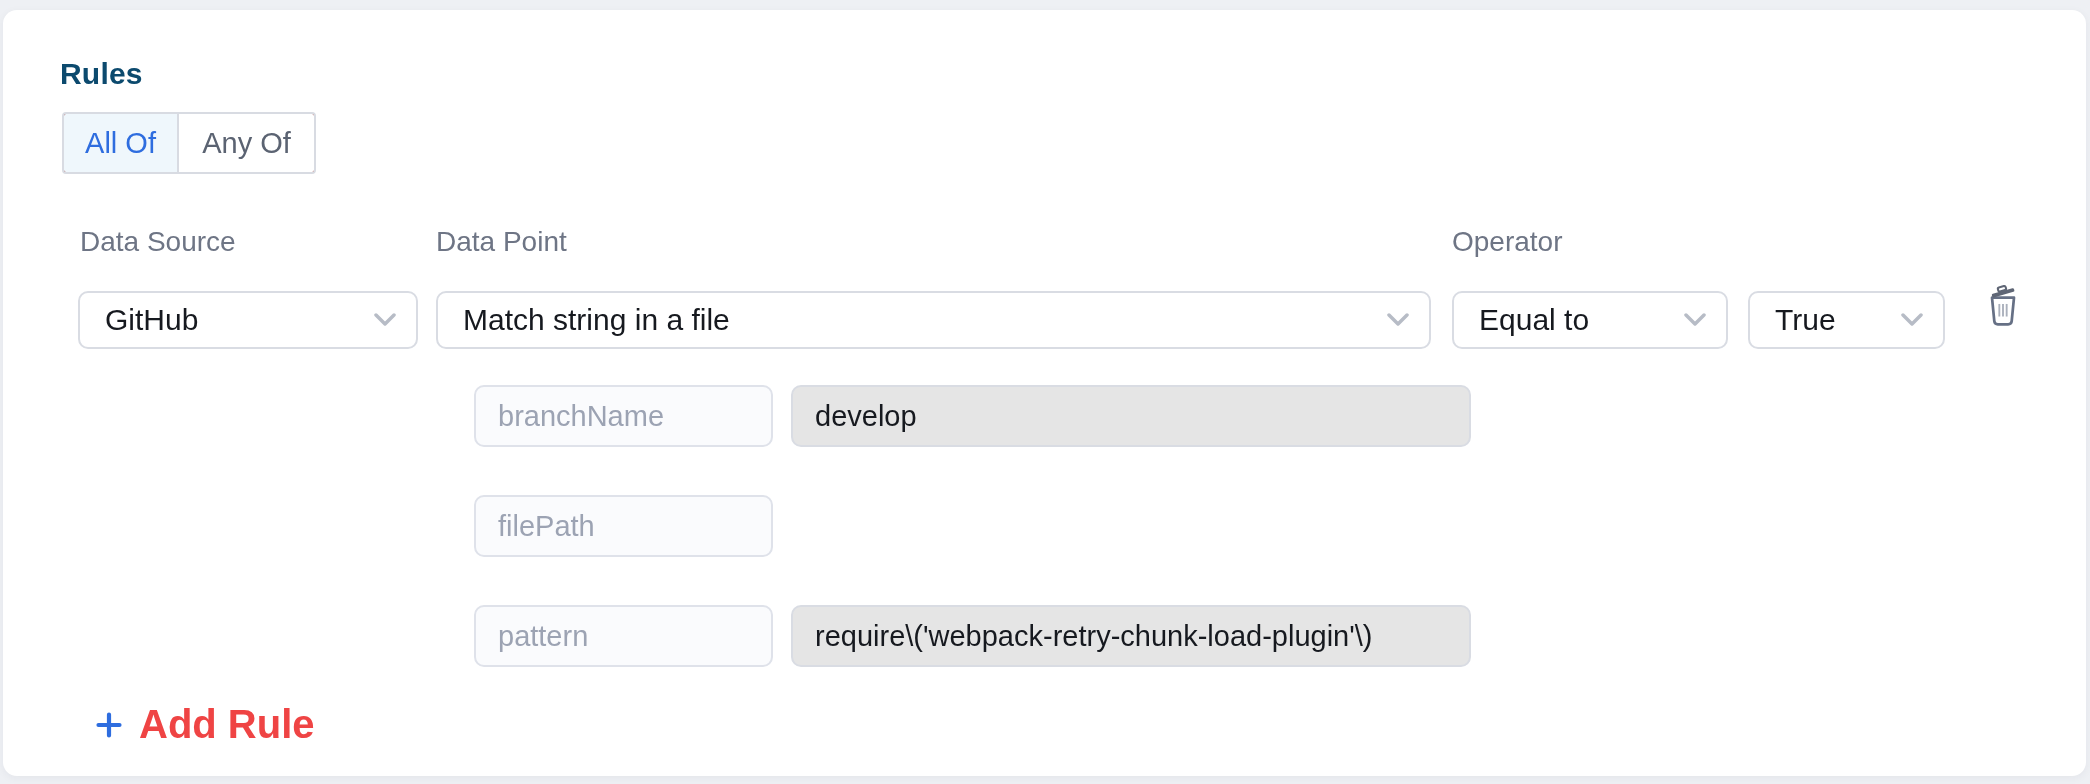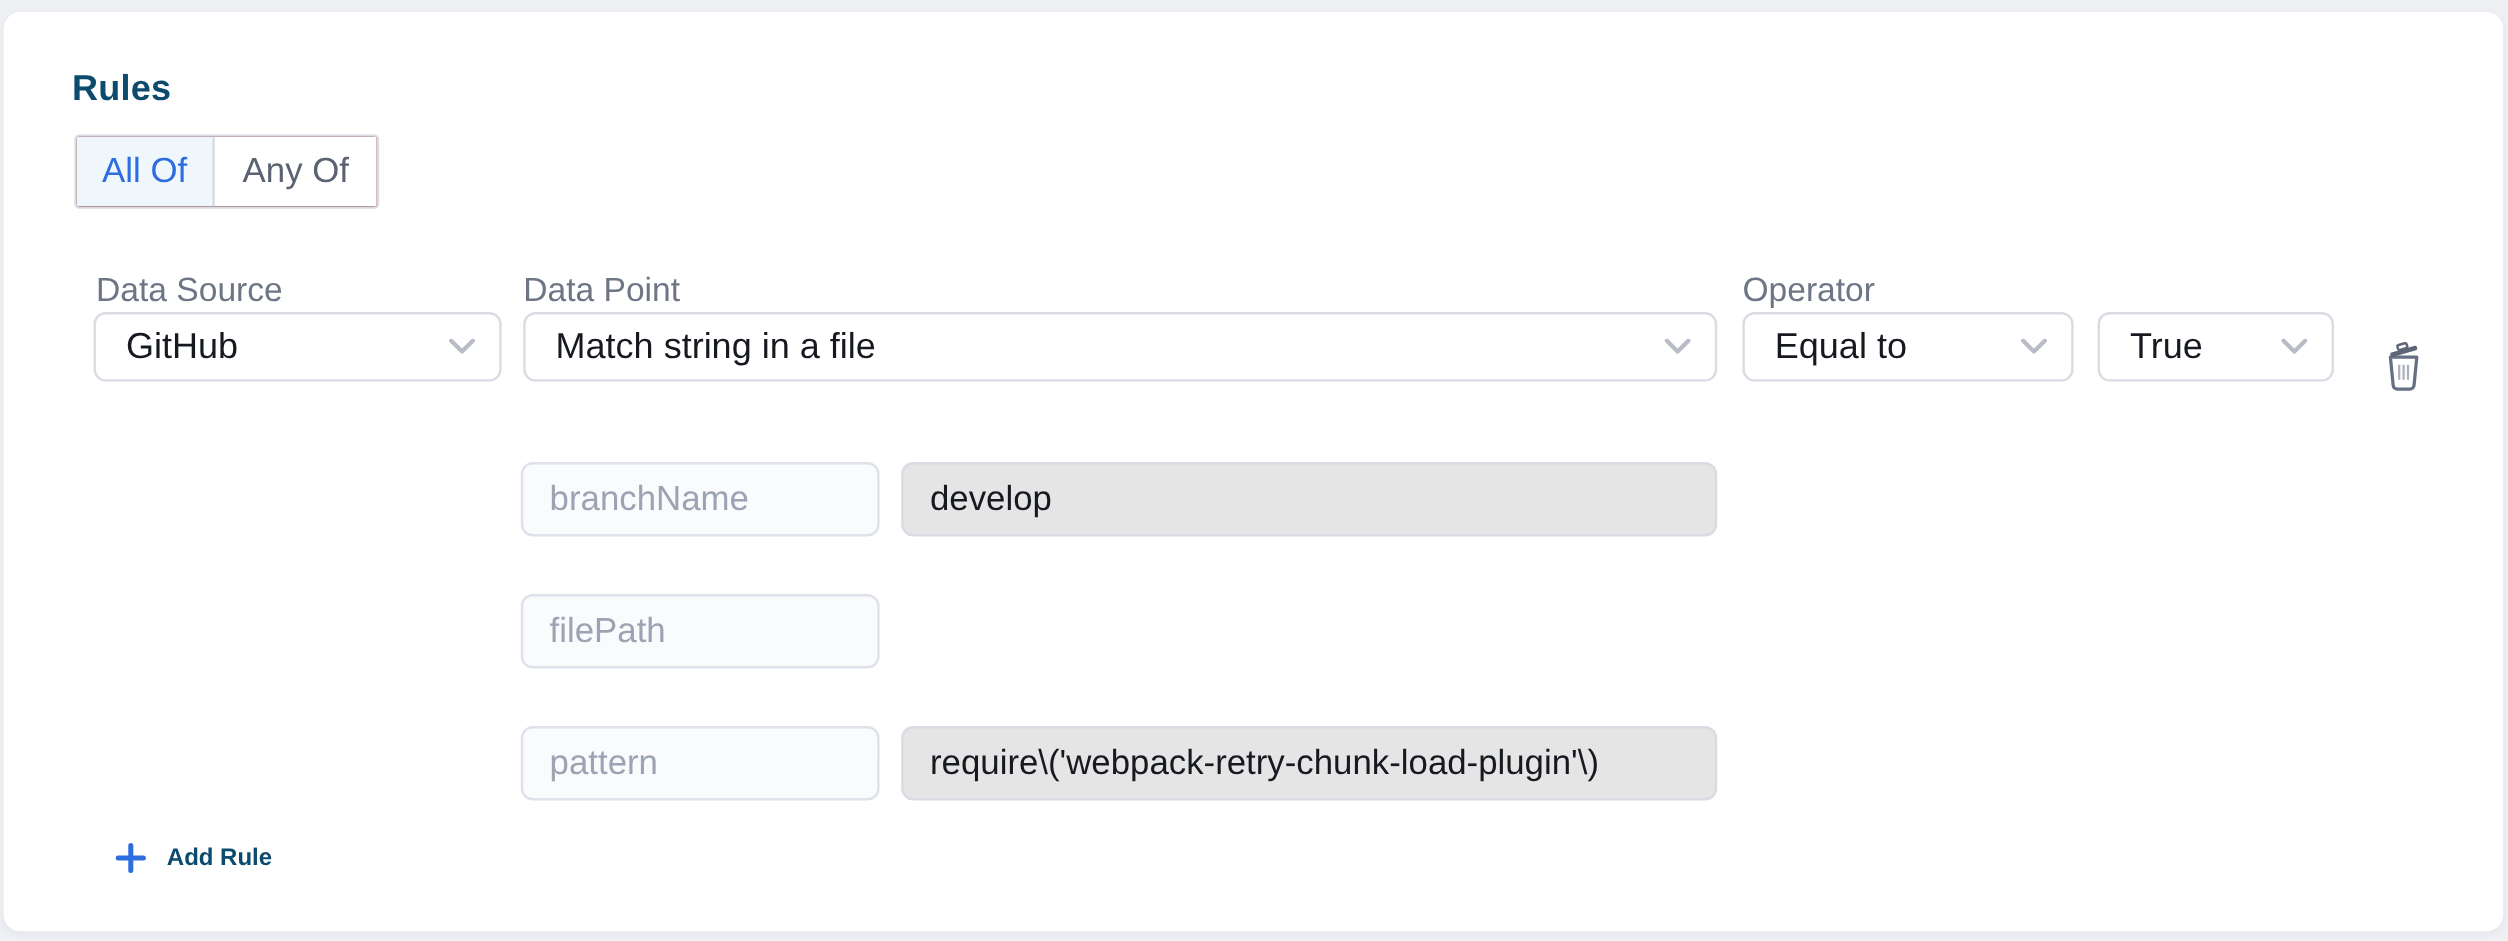--- a/index.html
+++ b/index.html
@@ -19,48 +19,48 @@
   .seg { height:100%; border:none; background:#ffffff; color:#5b6372; font-size:29px;
          font-family:"Liberation Sans", sans-serif; cursor:pointer; display:flex;
          align-items:center; justify-content:center; }
   .seg-all { width:115px; border-right:2px solid #d8dbe2; }
   .seg-any { width:135px; }
   .seg-active { background:#eff7fc; color:#2e6ddf; }
 
   .field-label { position:absolute; top:216px; font-size:28px; color:#6e7585;text-align:center; }
 
   
-  .select { position:absolute; top:250px; height:58px; background:#ffffff;
+  .select { position:absolute; top:281px; height:58px; background:#ffffff;
             border:2px solid #d9dce3; border-radius:10px; display:flex; align-items:center;
             padding:0 58px 0 25px; cursor:pointer; }
   .select-value { font-size:30px; color:#16191f; white-space:nowrap; overflow:hidden; }
   .chev { position:absolute; right:20px; top:50%; transform:translateY(-50%); }
 
   .sel-source   { left:75px;   width:340px; }
   .sel-point    { left:433px;  width:995px; }
   .sel-operator { left:1449px; width:276px; }
   .sel-operand  { left:1745px; width:197px; }
 
   .trash-btn { position:absolute; left:1976px; top:270px; width:48px; height:50px;
                background:none; border:none; cursor:pointer; display:flex;
                align-items:center; justify-content:center; }
 
   
   .param-key, .param-value { position:absolute; height:62px; border-radius:10px;
-        font-family:"Liberation Sans", sans-serif; font-size:29px; outline:none; }
+        font-family:"Liberation Sans", sans-serif; font-size:29px; outline:none;margin-left:40px; }
   .param-key   { left:431px; width:299px; background:#fafbfd; border:2px solid #dfe2ea;
                  color:#9ca3b3; padding:0 22px; }
   .param-key::placeholder { color:#9ca3b3; opacity:1; }
   .param-value { left:748px; width:680px; background:#e5e5e5; border:2px solid #d9dce3;
                  color:#16191f; padding:0 22px; }
   .row-a { top:375px; } .row-b { top:485px; } .row-c { top:595px; }
 
   .add-rule { position:absolute; left:93px; top:692px; display:flex; align-items:center;
               gap:17px; background:none; border:none; cursor:pointer; }
-  .add-rule-label { font-size:20px; font-weight:600; color:#0c4a6e;
+  .add-rule-label { font-size:40px; font-weight:600; color:#ef4444;
                     font-family:"Liberation Sans", sans-serif; }
 </style>
 </head>
 <body>
 
 <div class="stage">
   <div class="card">
 
     <div class="rules-title">Rules</div>
 

